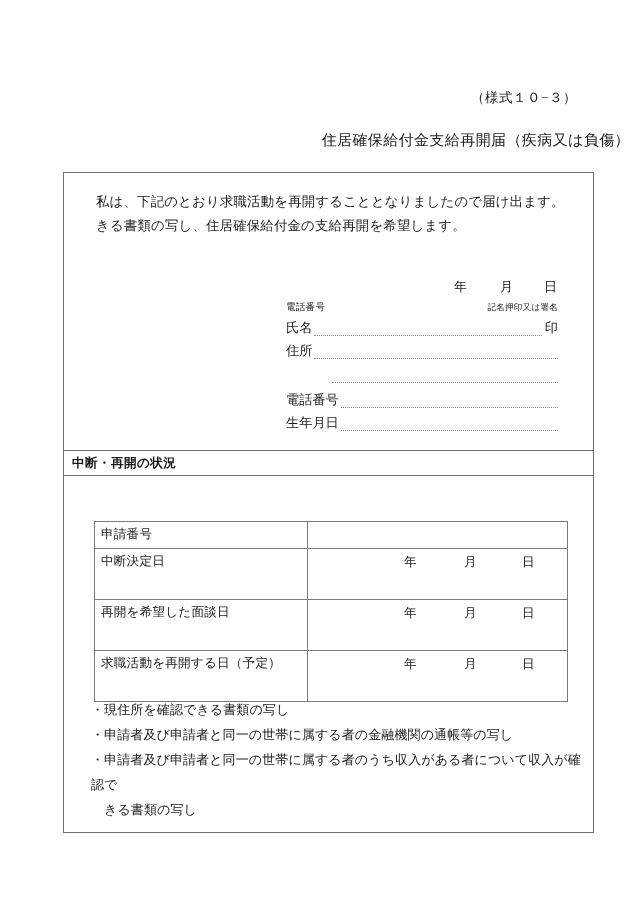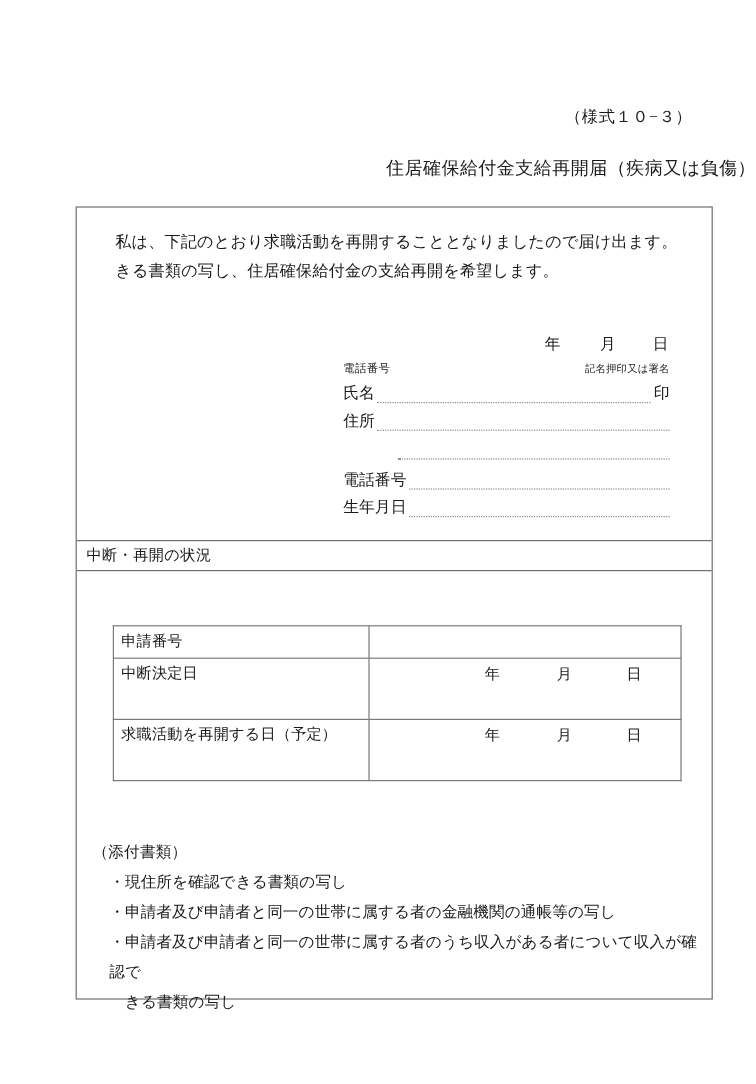--- a/index.html
+++ b/index.html
@@ -150,21 +150,21 @@
     border-top: 1px solid #6e6e6e;
     border-bottom: 1px solid #6e6e6e;
     height: 26px;
     box-sizing: border-box;
   }
   .section-band-label {
     position: absolute;
     left: 8px;
     top: 4px;
     font-size: 12.6px;
-    font-weight: normal;
+    font-weight: bold;
     font-family: "Liberation Sans", sans-serif;
     letter-spacing: 0.4px;
     white-space: nowrap;
   }
 
   
   .status-table {
     position: absolute;
     left: 30px;
     top: 348px;
@@ -290,35 +290,42 @@
 
         <tr class="r-date">
           <td class="label">中断決定日</td>
           <td class="value">
             <div class="ymd">
               <span class="y">年</span><span class="m">月</span><span class="d">日</span>
             </div>
           </td>
         </tr>
 
+        <tr class="r-date">
+          <td class="label">再開を希望した面談日</td>
+          <td class="value">
+            <div class="ymd">
+              <span class="y">年</span><span class="m">月</span><span class="d">日</span>
+            </div>
+          </td>
+        </tr>
 
         <tr class="r-date">
           <td class="label">求職活動を再開する日（予定）</td>
           <td class="value">
             <div class="ymd">
               <span class="y">年</span><span class="m">月</span><span class="d">日</span>
             </div>
           </td>
         </tr>
 
       </tbody>
     </table>
 
     <div class="attachments">
-      <div class="attachments-heading">（添付書類）</div>
 
       <div class="attach-item">
         <span>・現住所を確認できる書類の写し</span>
       </div>
 
       <div class="attach-item">
         <span>・申請者及び申請者と同一の世帯に属する者の金融機関の通帳等の写し</span>
       </div>
 
       <div class="attach-item">

